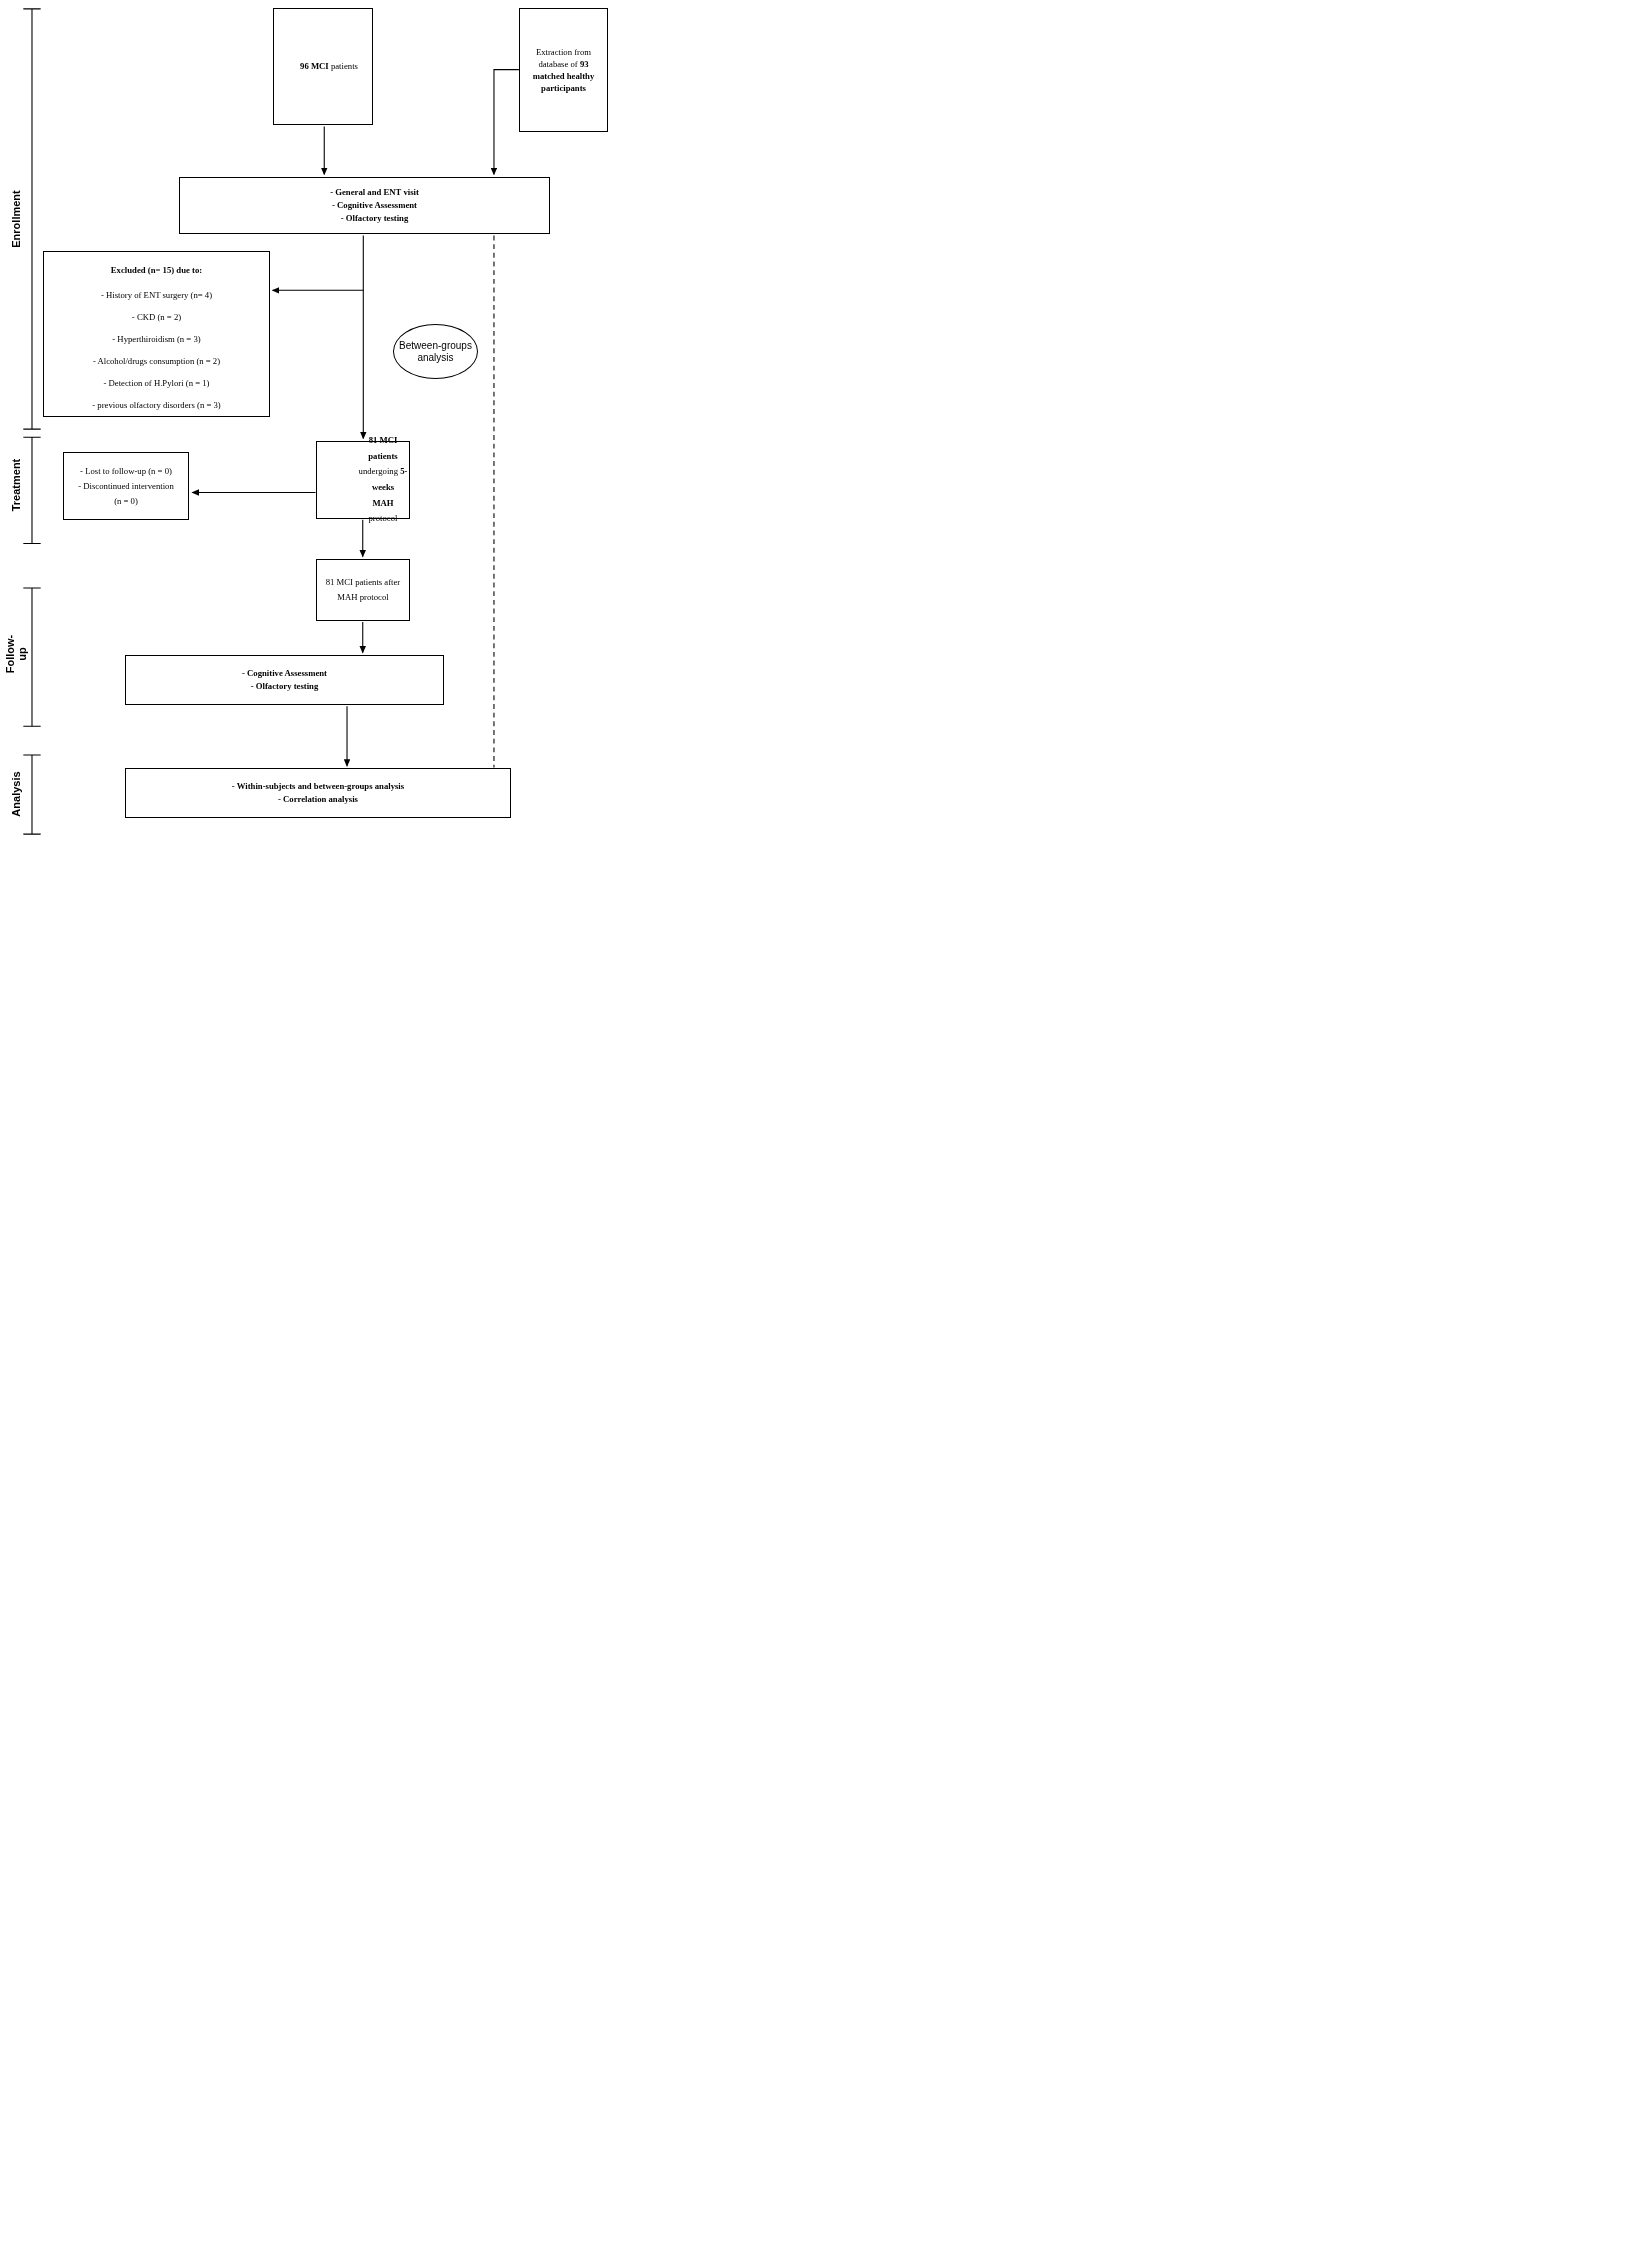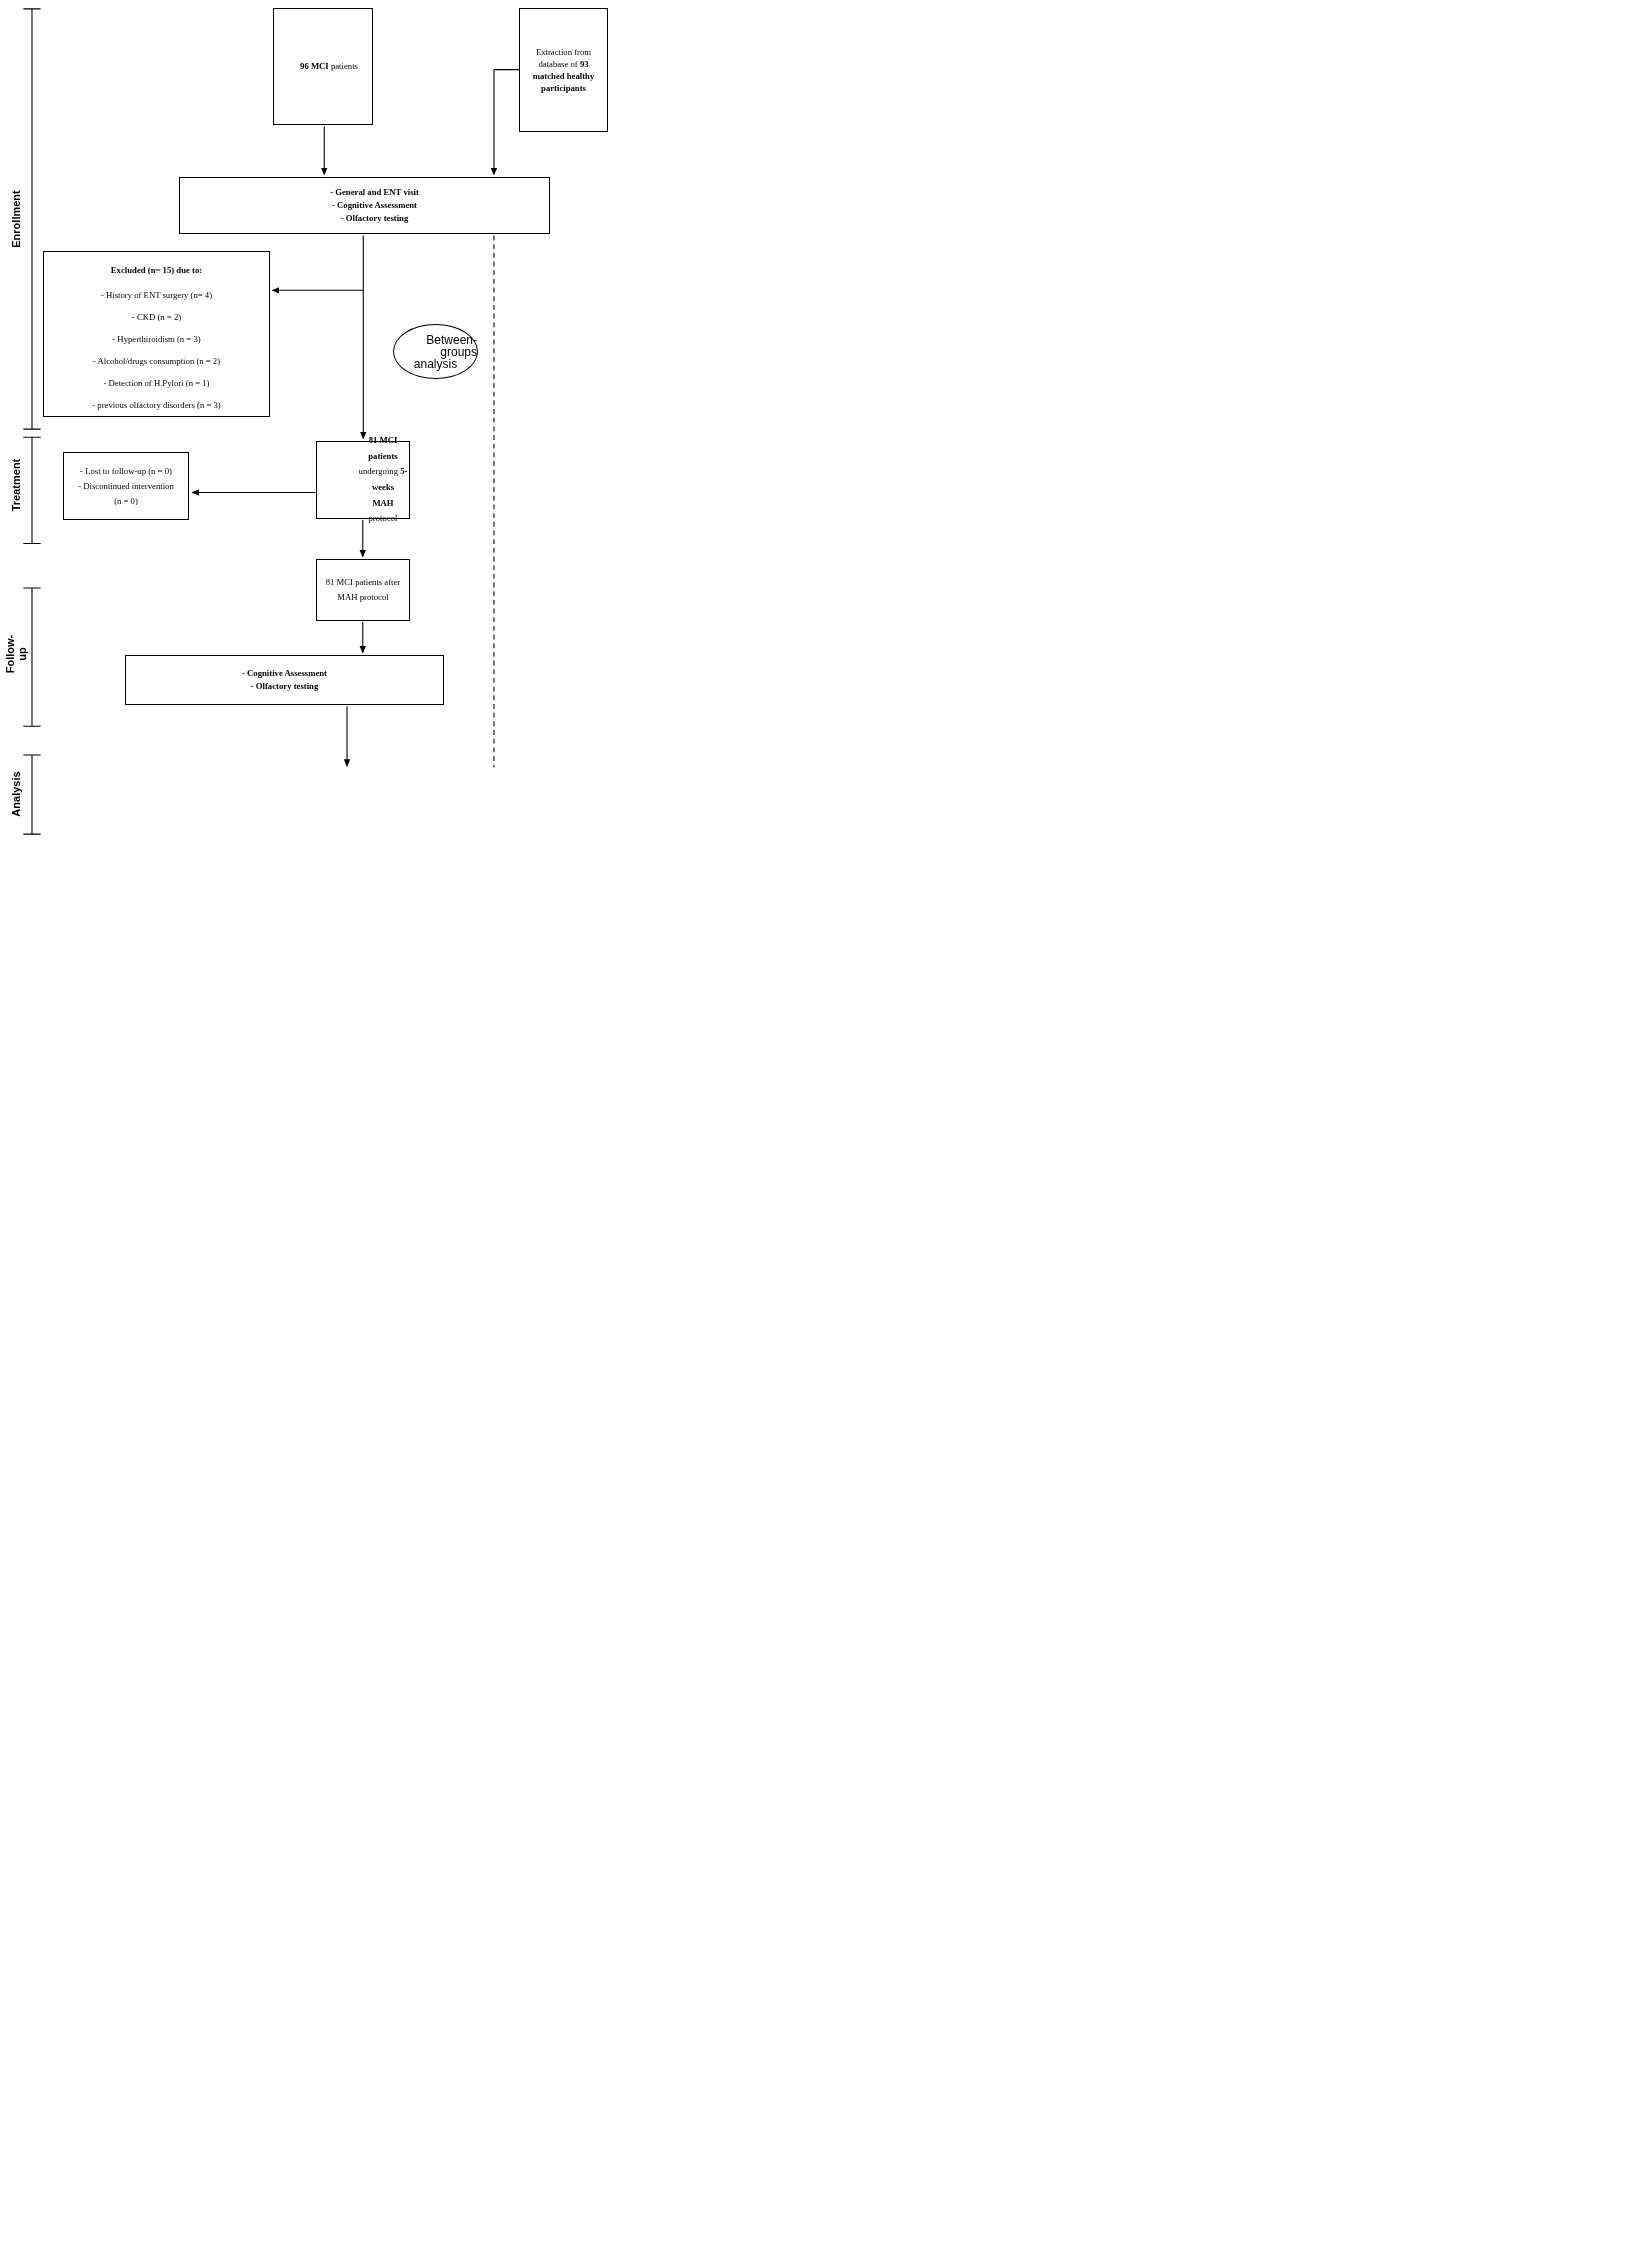--- a/index.html
+++ b/index.html
@@ -25,21 +25,21 @@
   .box.thick{border-width:1.6px;}
   .b{font-weight:bold;}
   .lh22{line-height:12px;}
   .lh28{line-height:15px;}
   .lh29{line-height:15.7px;}
   .ellipse{
     position:absolute;box-sizing:border-box;
     border:1.1px solid #000;border-radius:50%;
     background:#fff;
     display:flex;flex-direction:column;align-items:center;justify-content:center;
-    text-align:right;font-size:12px;line-height:12px;
+    text-align:center;font-size:10px;line-height:12px;
   }
   .excluded{
     justify-content:flex-start;
     padding:6.5px 3.3px 0 3.3px;
   }
   .excluded .title{line-height:12px;margin-bottom:7.6px;font-weight:bold;}
   .excluded .item{line-height:22px;}
   .side-label{
     position:absolute;
     transform:translate(-50%,-50%) rotate(-90deg);
@@ -144,15 +144,19 @@
   <div class="box lh28" style="left:316px;top:559px;width:94px;height:62px;">
     <div>81 MCI patients after</div>
     <div>MAH protocol</div>
   </div>
 
   <div class="box thick" style="left:125px;top:655px;width:319px;height:50px;">
     <div class="b">- Cognitive Assessment</div>
     <div class="b">- Olfactory testing</div>
   </div>
 
+  <div class="box thick" style="left:125px;top:768px;width:386px;height:50px;">
+    <div class="b">- Within-subjects and between-groups analysis</div>
+    <div class="b">- Correlation analysis</div>
+  </div>
 
 </div>
 
 
 </body></html>

